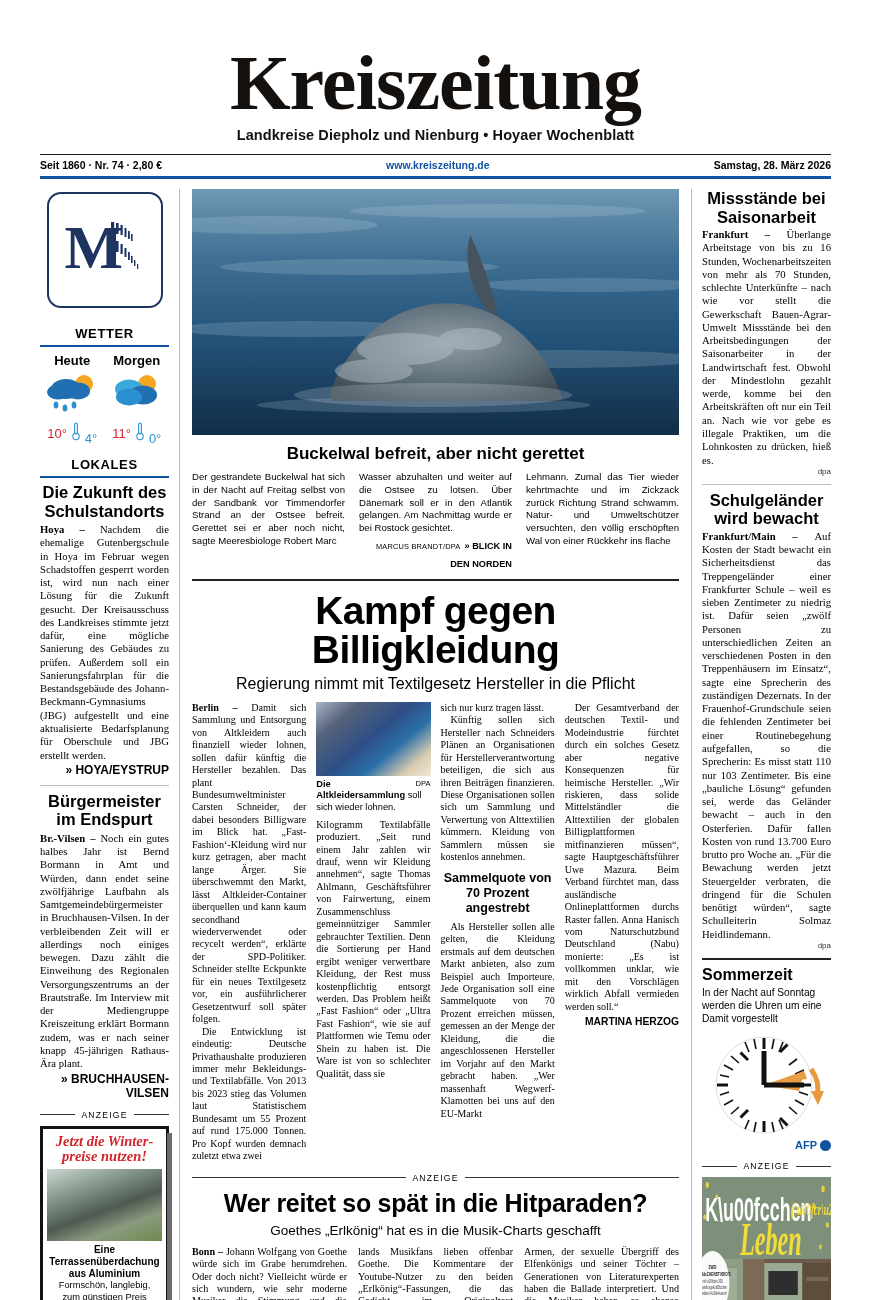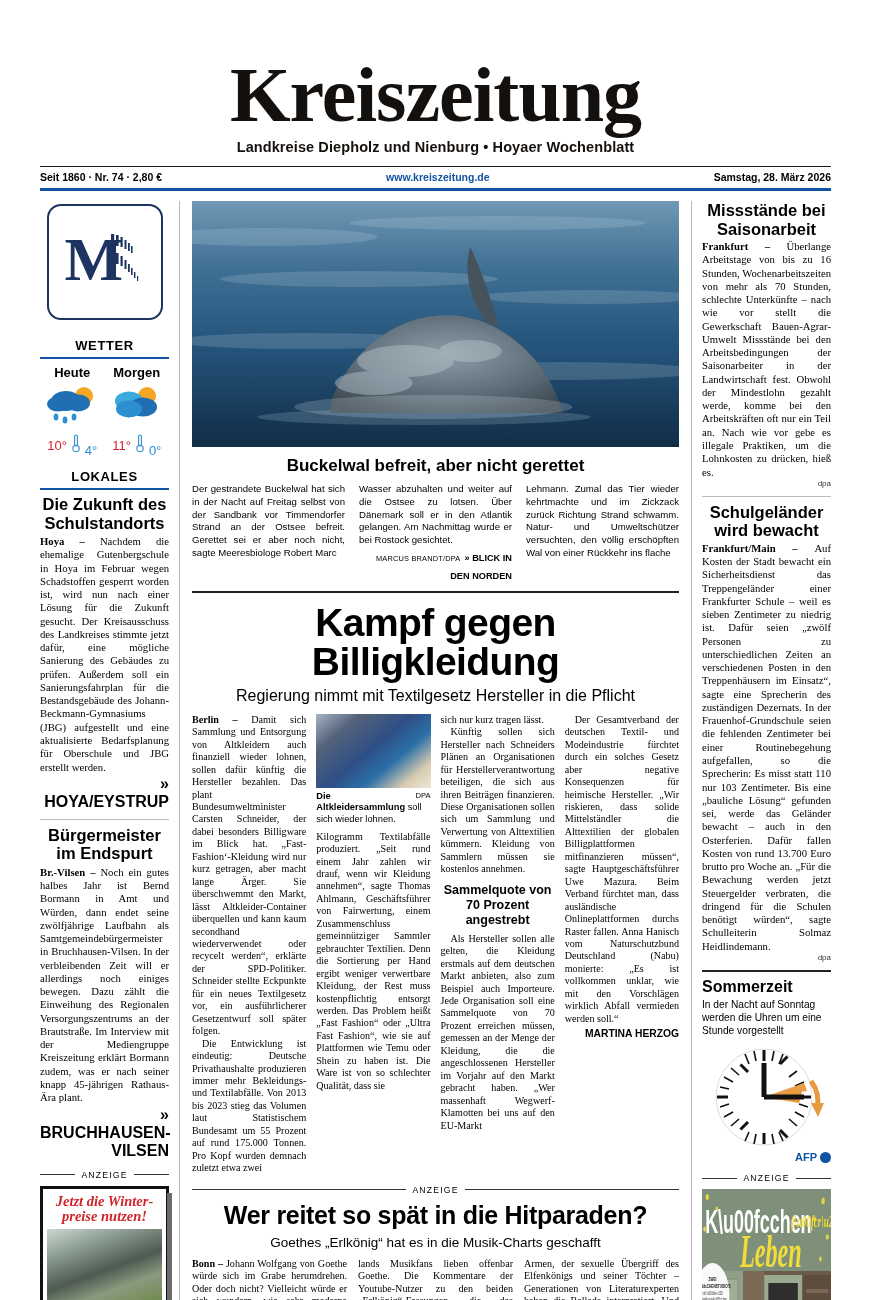--- a/index.html
+++ b/index.html
@@ -4,21 +4,21 @@
 <style>
   * { box-sizing: border-box; }
   html, body { margin:0; padding:0; }
   body {
     width: 871px; height: 1300px;
     background: #ffffff;
     font-family: "Liberation Serif", serif;
     color: #000;
     overflow: hidden;
   }
-  .page { position:relative; width:871px; height:1300px; padding: 16px 40px; }
+  .page { position:relative; width:871px; height:1300px; padding: 4px 40px; }
 
   
   .masthead { padding-top: 42px; text-align:center; }
   .masthead-title {
     font-family: "Liberation Serif", serif;
     font-size: 78px; line-height: 0.95; font-weight: 700;
     letter-spacing: -1px; color:#14100d;
   }
   .masthead-sub {
     font-family:"Liberation Sans", sans-serif;
@@ -87,21 +87,21 @@
     margin: 2px 0 3px;
   }
   .body-txt {
     font-family:"Liberation Serif", serif;
     font-size: 10.7px; line-height: 1.24; text-align: justify;
     text-justify: inter-word; hyphens:auto;
   }
   .body-txt b.dateline { font-weight:700; }
   .ref {
     font-family:"Liberation Sans", sans-serif; font-weight:700;
-    font-size: 16px; text-align:right; margin-top: 1px;
+    font-size: 12px; text-align:right; margin-top: 1px;
   }
   .hr-thin { border-top: 1px solid #bdbdbd; margin: 8px 0 6px; }
 
   
   .photo-main {
     width: 100%; height: 246px; position:relative; overflow:hidden;
     background: linear-gradient(175deg,#4b7fa3 0%, #2f5f86 30%, #1c4466 62%, #13293f 100%);
   }
   .photo-cap-head {
     font-family:"Liberation Sans", sans-serif; font-weight:700;
@@ -469,21 +469,21 @@
       <div class="hr-thin"></div>
 
       <div>
         <h3 class="r-head">Schulgeländer wird bewacht</h3>
         <p class="body-txt" style="margin:0;"><b class="dateline">Frankfurt/Main – </b><span>Auf Kosten der Stadt bewacht ein Sicherheitsdienst das Treppengeländer einer Frankfurter Schule – weil es sieben Zentimeter zu niedrig ist. Dafür seien „zwölf Personen zu unterschiedlichen Zeiten an verschiedenen Posten in den Treppenhäusern im Einsatz“, sagte eine Sprecherin des zuständigen Dezernats. In der Frauenhof-Grundschule seien die fehlenden Zentimeter bei einer Routinebegehung aufgefallen, so die Sprecherin: Es misst statt 110 nur 103 Zentimeter. Bis eine „bauliche Lösung“ gefunden sei, werde das Geländer bewacht – auch in den Osterferien. Dafür fallen Kosten von rund 13.700 Euro brutto pro Woche an. „Für die Bewachung werden jetzt Steuergelder verbraten, die dringend für die Schulen benötigt würden“, sagte Schulleiterin Solmaz Heidlindemann.</span></p>
         <div class="dpa-r">dpa</div>
       </div>
 
       <div class="sommer-box">
         <div class="sommer-title">Sommerzeit</div>
-        <div class="sommer-txt">In der Nacht auf Sonntag werden die Uhren um eine Stunde vorgestellt</div>
+        <div class="sommer-txt">In der Nacht auf Sonntag werden die Uhren um eine Damit vorgestellt</div>
         <div class="clock-wrap">
           <svg width="120" height="112" viewBox="0 0 120 112">
             <circle cx="57" cy="56" r="48" fill="#fff" stroke="#ddd" stroke-width="1"></circle>
             <g stroke="#111">
               <g stroke-width="3">
                 <line x1="57" y1="9" x2="57" y2="20"></line>
                   <line x1="57" y1="92" x2="57" y2="103"></line>
                 <line x1="10" y1="56" x2="21" y2="56"></line>
                   <line x1="93" y1="56" x2="104" y2="56"></line>
                 <line x1="80.5" y1="15.5" x2="73" y2="23"></line>

